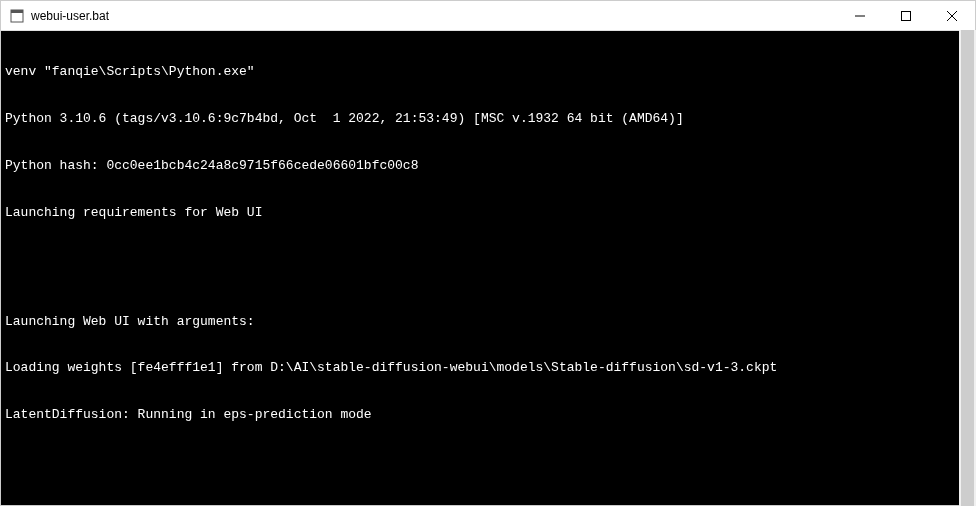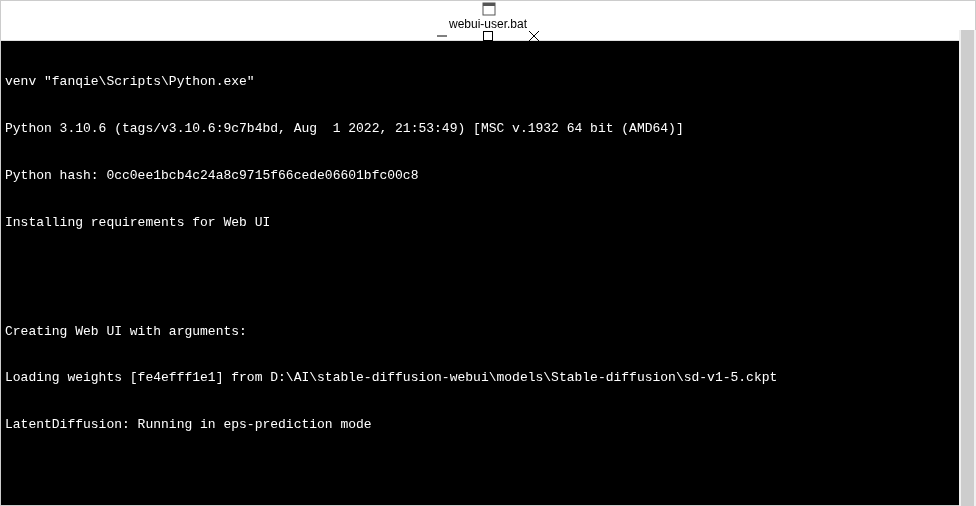--- a/index.html
+++ b/index.html
@@ -16,26 +16,25 @@
     }
     .window {
       width: 976px;
       height: 506px;
       background: #ffffff;
       border: 1px solid #cccccc;
       display: flex;
       flex-direction: column;
     }
     .titlebar {
-      height: 40px;
+      height: 30px;
       background: #ffffff;
       display: flex;
       align-items: center;
       border-bottom: 1px solid #e0e0e0;
-      flex-direction: column;
     }
     .titlebar-icon {
       width: 16px;
       height: 16px;
       margin-left: 8px;
       margin-right: 6px;
       display: flex;
       align-items: center;
       justify-content: center;
     }
@@ -119,27 +118,27 @@
       <div class="window-control close">
         <svg viewBox="0 0 10 10">
           <line x1="0" y1="0" x2="10" y2="10" stroke="#000" stroke-width="1"></line>
           <line x1="10" y1="0" x2="0" y2="10" stroke="#000" stroke-width="1"></line>
         </svg>
       </div>
     </div>
   </div>
   <div class="terminal">
     <span class="terminal-line">venv "fanqie\Scripts\Python.exe"</span>
-    <span class="terminal-line">Python 3.10.6 (tags/v3.10.6:9c7b4bd, Aug  1 2022, 21:53:49) [MSC v.1932 64 bit (AMD64)]</span>
+    <span class="terminal-line">Python 3.10.6 (tags/v3.10.6:9c7b4bd, Oct  1 2022, 21:53:49) [MSC v.1932 64 bit (AMD64)]</span>
     <span class="terminal-line">Python hash: 0cc0ee1bcb4c24a8c9715f66cede06601bfc00c8</span>
-    <span class="terminal-line">Installing requirements for Web UI</span>
+    <span class="terminal-line">Launching requirements for Web UI</span>
     <span class="terminal-line"></span>
     <span class="terminal-line"></span>
-    <span class="terminal-line">Creating Web UI with arguments:</span>
-    <span class="terminal-line">Loading weights [fe4efff1e1] from D:\AI\stable-diffusion-webui\models\Stable-diffusion\sd-v1-5.ckpt</span>
+    <span class="terminal-line">Launching Web UI with arguments:</span>
+    <span class="terminal-line">Loading weights [fe4efff1e1] from D:\AI\stable-diffusion-webui\models\Stable-diffusion\sd-v1-3.ckpt</span>
     <span class="terminal-line">LatentDiffusion: Running in eps-prediction mode</span>
     
     
     
     
     
     
     <span class="terminal-line"></span>
     
   </div>

